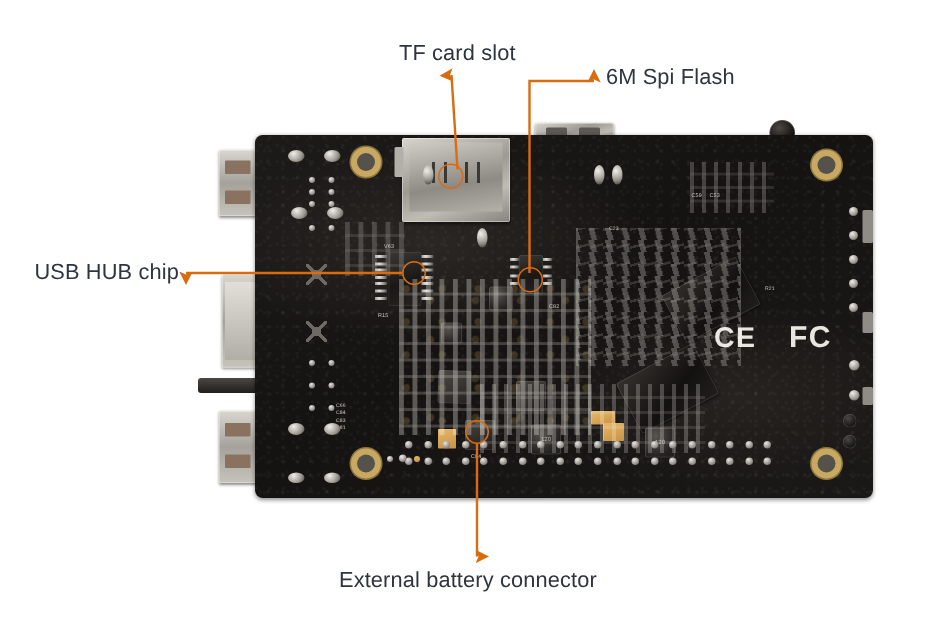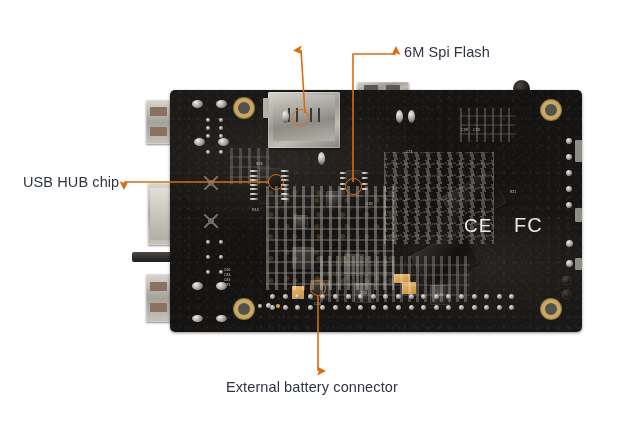--- a/index.html
+++ b/index.html
@@ -103,22 +103,23 @@
     position: absolute;
     color: #cfcbc3;
     font-size: 2.6px;
     font-family: "Liberation Sans", sans-serif;
     letter-spacing: .1px;
     white-space: nowrap;
   }
   .cert {
     position: absolute;
     color: #e9e6df;
-    font-weight: 400;
+    font-weight: 700;
     letter-spacing: 1px;
+    padding-left: 12px;
   }
   .shield {
     position: absolute;
     background: linear-gradient(160deg, #d8d5ce, #9d9a93 45%, #bfbcb4 70%, #86837d);
     border-radius: 1.5px;
     box-shadow: inset 0 0 0 .5px rgba(255,255,255,.5), 0 1px 2px rgba(0,0,0,.5);
   }
   .usbport {
     position: absolute;
     background: linear-gradient(180deg, #d9d6cf, #a5a29b 50%, #c6c3bb);
@@ -448,20 +449,21 @@
 
     <line x1="305" y1="113" x2="301" y2="50" stroke="#d96c10" stroke-width="1.6" marker-end="url(#ah-up)"></line>
 
     <polyline points="353,182 353,54 396,54" fill="none" stroke="#d96c10" stroke-width="1.6" marker-end="url(#ah-right)"></polyline>
 
     <line x1="268" y1="182" x2="124" y2="182" stroke="#d96c10" stroke-width="1.6" marker-end="url(#ah-left)"></line>
 
     <line x1="318" y1="296" x2="318" y2="371" stroke="#d96c10" stroke-width="1.6" marker-end="url(#ah-down)"></line>
   </svg>
 
+  <div class="callout" style="left:266px; top:29px;">TF card slot</div>
 
   <div class="callout" style="left:404px; top:45px;">6M Spi Flash</div>
 
   <div class="callout" style="left:226px; top:380px;">External battery connector</div>
 
   <div class="callout" style="left:23px; top:175px;">USB HUB chip</div>
 
 </div>
 
 </body></html>

